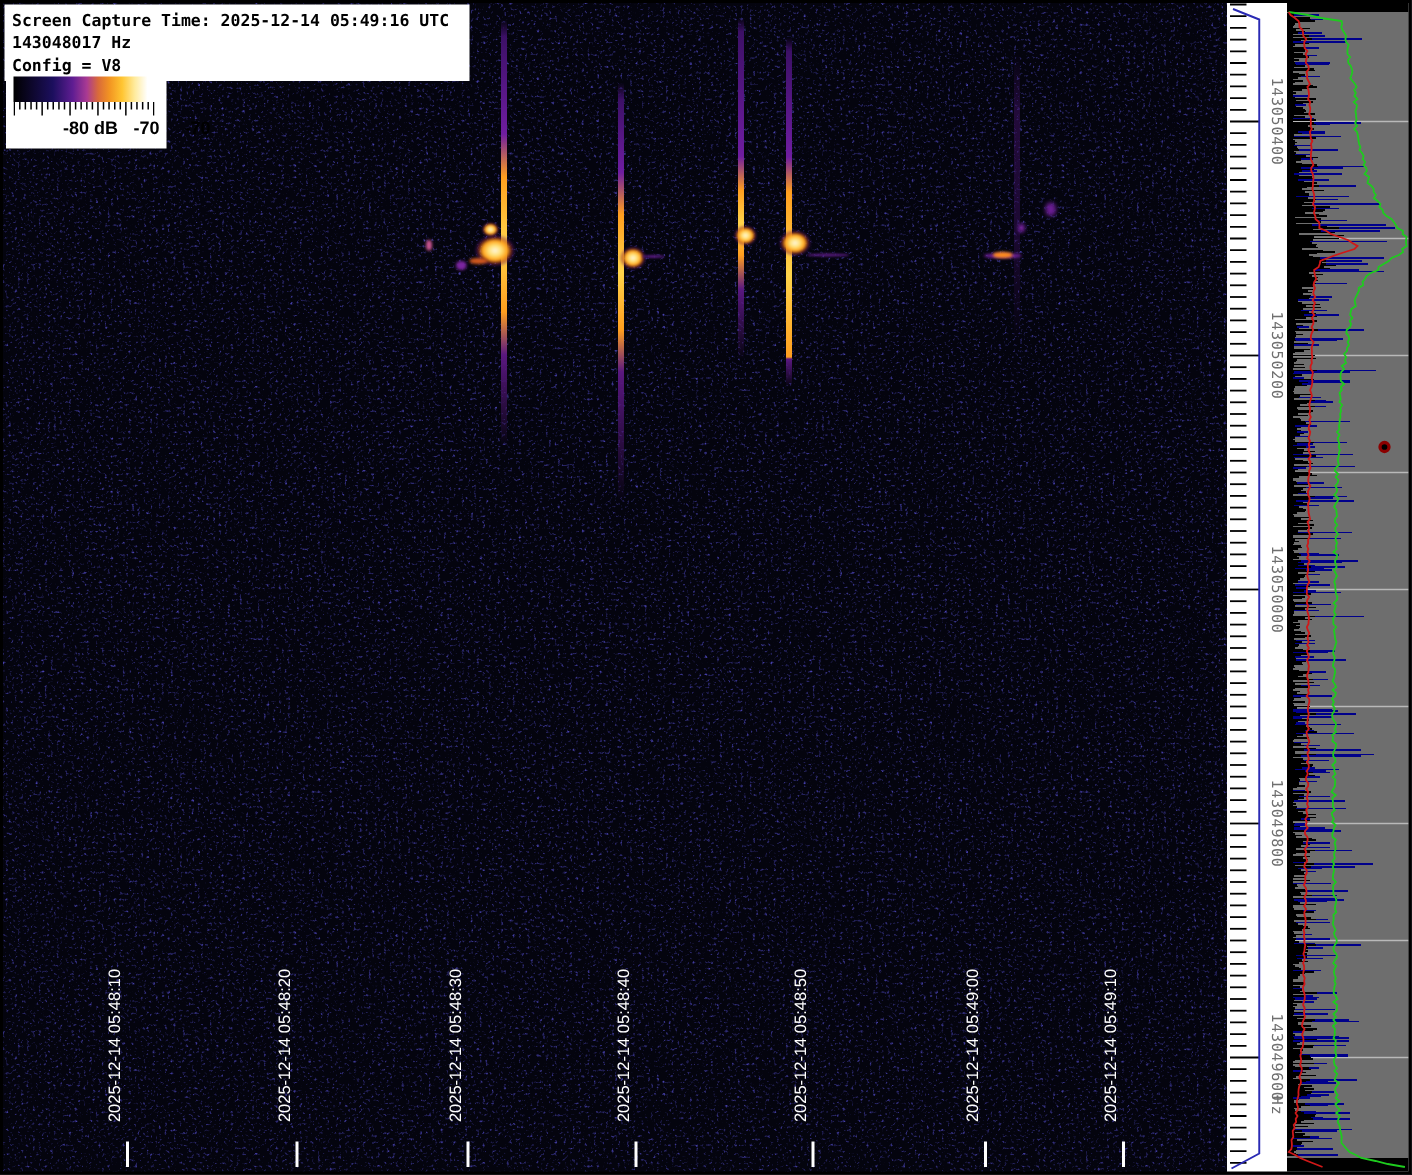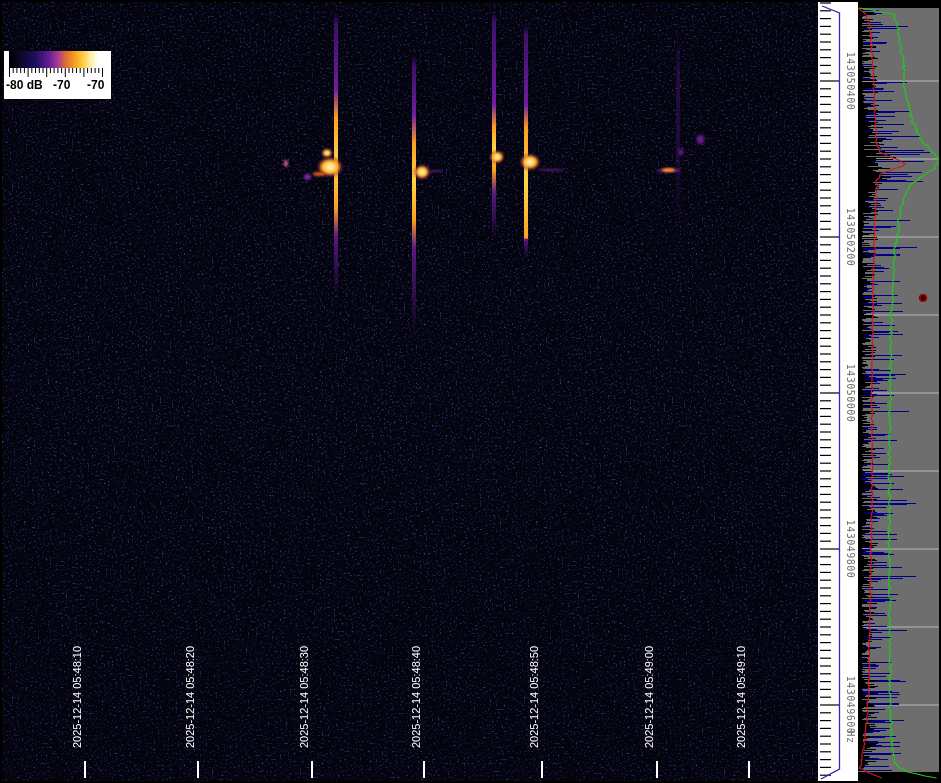--- a/index.html
+++ b/index.html
@@ -16,21 +16,21 @@
               font:11px "Liberation Sans",sans-serif;text-align:center;
               transform:rotate(-90deg);white-space:nowrap;}
   .time-tick{position:absolute;width:2px;height:17px;background:#fff;z-index:4;}
   
   #info-box{position:absolute;left:3px;top:3px;width:300px;z-index:6;background:#fff;
             color:#000;font:bold 11px "DejaVu Sans Mono",monospace;
             padding:3px 5px;line-height:15px;white-space:nowrap;}
   #colorbar-box{position:absolute;left:4px;top:51px;width:107px;height:48px;z-index:6;background:#fff;}
   #colorbar-gradient{position:absolute;left:5px;top:0;width:94px;height:17px;}
   #colorbar-ruler{position:absolute;left:5px;top:17px;}
-  .cb-label{position:absolute;top:27px;color:#000;font:600 12px "Liberation Sans",sans-serif;white-space:nowrap;}
+  .cb-label{position:absolute;top:27px;color:#000;font:600 12px "Liberation Sans",sans-serif;white-space:nowrap;margin-left:36px;}
   #cb-l{left:2px;} #cb-m{left:49px;} #cb-r{left:83px;}
   
   #freq-strip{position:absolute;left:818px;top:2px;width:40px;height:779px;background:#fff;}
   .freq-label{position:absolute;width:66px;height:12px;z-index:5;color:#6f6f6f;
               font:10px "DejaVu Sans Mono",monospace;text-align:center;letter-spacing:.5px;
               transform:rotate(90deg);white-space:nowrap;}
   
   #panel{position:absolute;left:858px;top:2px;width:81px;height:779px;background:#6e6e6e;}
 </style>
 </head>
@@ -75,20 +75,25 @@
       <div class="spot" style="left: 311px; top: 170px; width: 12px; height: 4px; background: rgb(210, 89, 30); filter: blur(1px);"></div>
       <div class="time-tick" style="left: 82px; top: 759px;"></div>
       <div class="time-tick" style="left: 195px; top: 759px;"></div>
       <div class="time-tick" style="left: 309px; top: 759px;"></div>
       <div class="time-tick" style="left: 421px; top: 759px;"></div>
       <div class="time-tick" style="left: 539px; top: 759px;"></div>
       <div class="time-tick" style="left: 654px; top: 759px;"></div>
       <div class="time-tick" style="left: 746px; top: 759px;"></div>
     </div>
 
+  <div id="info-box">
+    <div>Screen Capture Time: 2025-12-14 05:49:16 UTC</div>
+    <div>143048017 Hz</div>
+    <div>Config = V8</div>
+  </div>
 
   <div id="colorbar-box">
     <div id="colorbar-gradient" style="background: linear-gradient(90deg, rgb(0, 0, 0) 0%, rgb(28, 15, 94) 28%, rgb(95, 29, 146) 42%, rgb(169, 58, 147) 52%, rgb(217, 106, 58) 60%, rgb(242, 148, 34) 68%, rgb(255, 197, 49) 77%, rgb(255, 235, 158) 86%, rgb(255, 255, 255) 95%);"></div>
     <svg id="colorbar-ruler" width="94" height="10">
         <line x1="0.5" y1="0" x2="0.5" y2="9" stroke="#000" stroke-width="1"></line>
         <line x1="4.2" y1="0" x2="4.2" y2="5" stroke="#000" stroke-width="1"></line>
         <line x1="7.9" y1="0" x2="7.9" y2="5" stroke="#000" stroke-width="1"></line>
         <line x1="11.7" y1="0" x2="11.7" y2="5" stroke="#000" stroke-width="1"></line>
         <line x1="15.4" y1="0" x2="15.4" y2="5" stroke="#000" stroke-width="1"></line>
         <line x1="19.1" y1="0" x2="19.1" y2="9" stroke="#000" stroke-width="1"></line>

